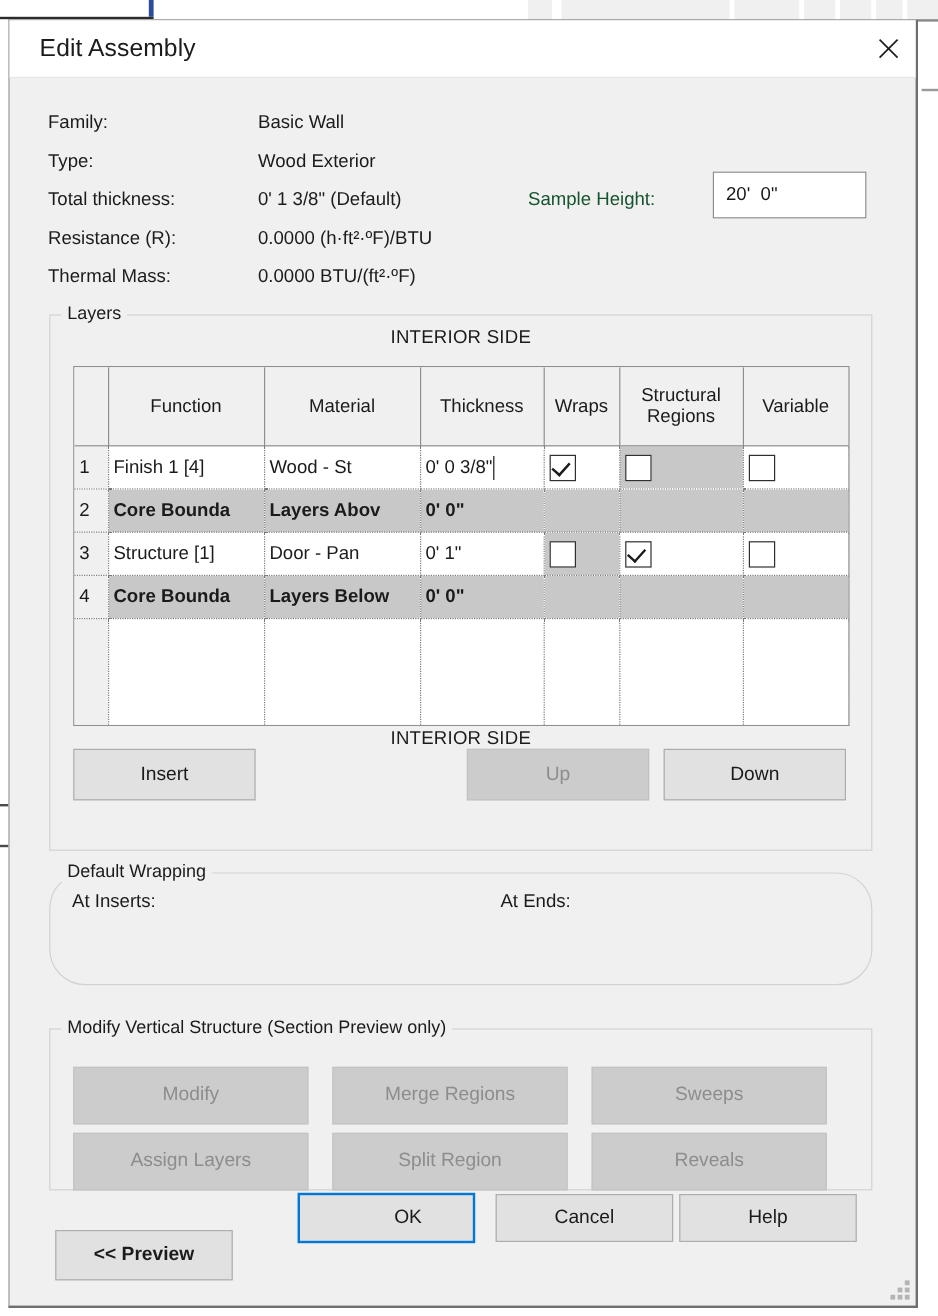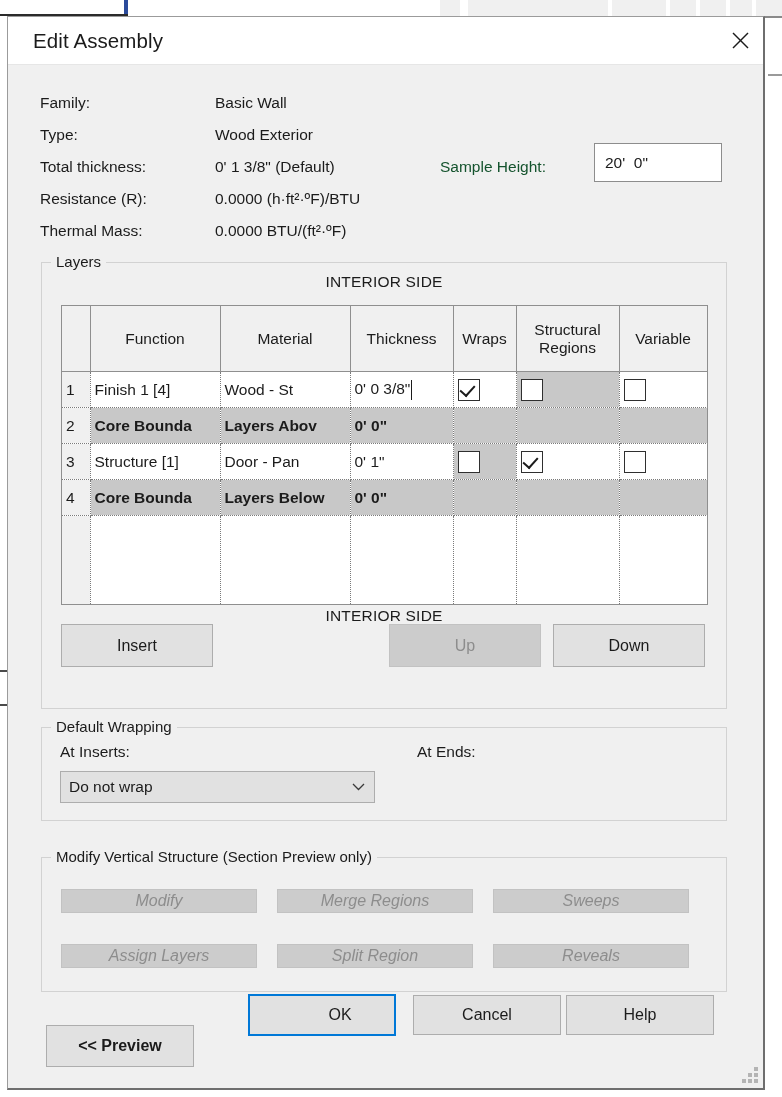--- a/index.html
+++ b/index.html
@@ -152,21 +152,21 @@
     top: -10px;
     left: 9px;
     background: #f0f0f0;
     padding: 0 5px;
     font-size: 15px;
     color: #1b1b1b;
     white-space: nowrap;
   }
 
   #layers-group { left: 33px; top: 245px; width: 686px; height: 447px; }
-  #wrapping-group { left: 33px; top: 710px; width: 686px; height: 94px; }
+  #wrapping-group { left: 33px; top: 710px; width: 686px; height: 94px; border-radius: 30px; }
   #vertical-group { left: 33px; top: 840px; width: 686px; height: 135px; }
 
   .side-label {
     position: absolute;
     width: 100%;
     text-align: center;
     font-size: 15.5px;
     color: #1b1b1b;
     letter-spacing: 0.2px;
   }
@@ -311,21 +311,21 @@
   .select .chev {
     position: absolute;
     right: 9px;
     top: 0;
     height: 30px;
     display: flex;
     align-items: center;
   }
 
   
-  .vbtn { height: 24px; width: 196px; font-style: italic; }
+  .vbtn { height: 48px; width: 196px; }
   #btn-modify        { left: 19px;  top: 31px; }
   #btn-merge         { left: 235px; top: 31px; }
   #btn-sweeps        { left: 451px; top: 31px; }
   #btn-assign        { left: 19px;  top: 86px; }
   #btn-split         { left: 235px; top: 86px; }
   #btn-reveals       { left: 451px; top: 86px; }
 
   
   #btn-ok      { left: 240px; top: 977px; width: 148px; height: 42px; }
   #btn-cancel  { left: 405px; top: 978px; width: 148px; height: 40px; }
@@ -490,28 +490,20 @@
 
     <div class="btn" id="btn-insert">Insert</div>
     <div class="btn disabled" id="btn-up">Up</div>
     <div class="btn" id="btn-down">Down</div>
   </div>
 
   <div class="groupbox" id="wrapping-group">
     <span class="gb-caption">Default Wrapping</span>
 
     <div class="sel-label" style="left:18px; top:15px;">At Inserts:</div>
-    <div class="select" style="left:18px; top:43px; width:315px;">
-      <span>Do not wrap</span>
-      <span class="chev">
-        <svg width="13" height="8" viewBox="0 0 13 8">
-            <polyline points="1,1 6.5,6.5 12,1" fill="none" stroke="#3a3a3a" stroke-width="1.3"></polyline>
-          </svg>
-      </span>
-    </div>
 
     <div class="sel-label" style="left:375px; top:15px;">At  Ends:</div>
   </div>
 
   <div class="groupbox" id="vertical-group">
     <span class="gb-caption">Modify Vertical Structure (Section Preview only)</span>
 
     <div class="btn disabled vbtn" id="btn-modify">Modify</div>
     <div class="btn disabled vbtn" id="btn-merge">Merge Regions</div>
     <div class="btn disabled vbtn" id="btn-sweeps">Sweeps</div>

